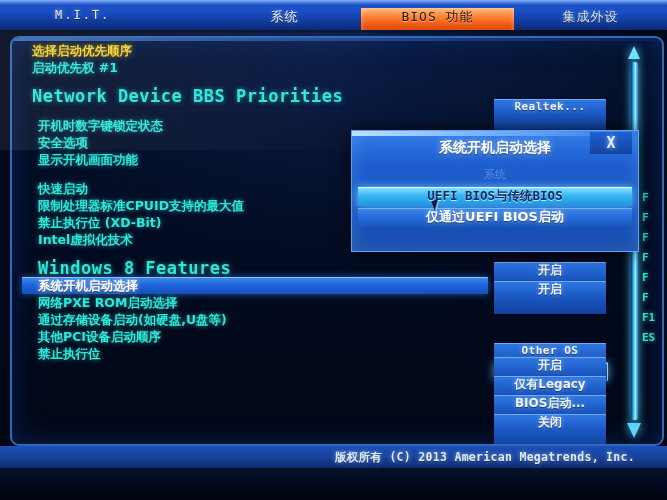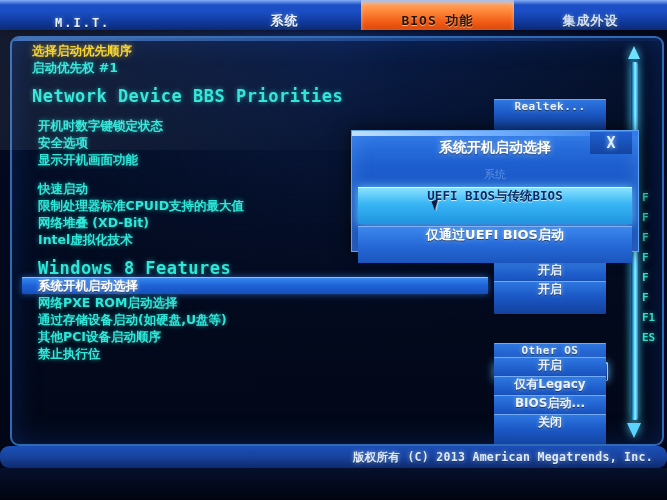--- a/index.html
+++ b/index.html
@@ -21,24 +21,25 @@
     display:flex;
     background:linear-gradient(180deg,#1b50c8 0%,#1b4ec4 38%,#103a9e 72%,#0b2a74 100%);
     box-shadow:0 2px 6px rgba(0,0,0,.6);
   }
   #tabbar::after{
     content:"";position:absolute;left:0;right:0;top:0;height:5px;
     background:linear-gradient(180deg,rgba(150,190,255,.85),rgba(60,120,230,0));
     pointer-events:none;
   }
   .tab{
-    flex:1;display:flex;align-items:flex-end;justify-content:center;
-    color:#e8f0ff;font-size:13px;font-weight:bold;letter-spacing:1px;
+    flex:1;display:flex;align-items:flex-start;justify-content:center;
+    color:#e8f0ff;font-size:13px;font-weight:normal;letter-spacing:1px;
     text-shadow:0 0 4px rgba(120,180,255,.8),0 1px 1px #000;
     position:relative;
+    margin-top:8px;
   }
   .tab.first{justify-content:flex-start;padding-left:55px;
     font-family:"DejaVu Sans Mono","Liberation Mono",monospace;font-size:12px;letter-spacing:2px;}
   .tab.active{
     background:linear-gradient(180deg,#ffb070 0%,#ff8a3d 35%,#f05a14 75%,#d8490c 100%);
     color:#2a1200;text-shadow:0 1px 0 rgba(255,210,160,.7);
     font-family:"DejaVu Sans Mono","Liberation Mono",monospace;
     box-shadow:inset 0 2px 4px rgba(255,220,180,.55);
   }
   .tab.partial{opacity:.92;}
@@ -131,21 +132,21 @@
     color:#dff0ff;font-size:15px;font-weight:bold;text-align:center;line-height:22px;
     font-family:"DejaVu Sans Mono","Liberation Mono",monospace;
     text-shadow:0 0 5px rgba(190,225,255,.9);
   }
   #dlgsub{
     position:absolute;left:0;right:0;top:36px;text-align:center;
     font-size:11px;color:rgba(140,185,250,.55);
   }
   #dlgopts{position:absolute;left:6px;top:56px;width:274px;}
   .opt{
-    height:37px;line-height:18px;text-align:center;margin-bottom:2px;
+    height:19px;line-height:18px;text-align:center;margin-bottom:2px;
     font-size:13px;font-weight:bold;color:#ffffff;
     background:linear-gradient(180deg,#3d89ee 0%,#2568d6 55%,#1b55bc 100%);
     box-shadow:inset 0 1px 0 rgba(180,215,255,.55);
     text-shadow:0 0 4px rgba(170,215,255,.8),0 1px 1px #06193f;
     white-space:nowrap;
   }
   .opt.hl{
     background:linear-gradient(180deg,#8fe4ff 0%,#39b6f5 45%,#1f93e0 100%);
     color:#0a2a66;text-shadow:0 1px 0 rgba(220,245,255,.85);
     box-shadow:inset 0 1px 0 rgba(235,250,255,.95),0 0 9px rgba(120,220,255,.8);
@@ -154,27 +155,26 @@
   #cursor{
     position:absolute;left:433px;top:200px;width:0;height:0;
     border-left:7px solid #0d1a3d;border-bottom:10px solid transparent;
     border-top:0;transform:rotate(-20deg);
     filter:drop-shadow(1px 1px 0 rgba(255,255,255,.6));
   }
   
   #footer{
     position:absolute;left:0;top:446px;width:667px;height:22px;
     display:flex;align-items:center;justify-content:flex-end;
-    padding-right:14px;box-sizing:border-box;
+    padding-right:32px;box-sizing:border-box;
     background:linear-gradient(180deg,#1c4fb8 0%,#18429c 50%,#0d2a6c 100%);
     color:#dfeaff;font-size:11.5px;font-weight:bold;
     font-family:"DejaVu Sans Mono","Liberation Mono",monospace;
     text-shadow:0 0 4px rgba(160,205,255,.8),0 1px 1px #00122f;
     letter-spacing:.3px;
-    border-radius:9px;
   }
   #belowfooter{position:absolute;left:0;top:468px;width:667px;height:32px;
     background:linear-gradient(180deg,#05102c,#01040f);}
   .glare{
     position:absolute;pointer-events:none;
     background:linear-gradient(100deg,rgba(255,255,255,.07),rgba(255,255,255,0) 60%);
   }
 </style>
 </head>
 <body>
@@ -203,21 +203,21 @@
       <div class="row indent0">启动优先权 #1</div>
       <div class="row spacer"></div>
       <div class="row mono indent0">Network Device BBS Priorities</div>
       <div class="row spacer"></div>
       <div class="row">开机时数字键锁定状态</div>
       <div class="row">安全选项</div>
       <div class="row">显示开机画面功能</div>
       <div class="row spacer"></div>
       <div class="row">快速启动</div>
       <div class="row">限制处理器标准CPUID支持的最大值</div>
-      <div class="row">网络堆叠 (XD-Bit)</div>
+      <div class="row">禁止执行位 (XD-Bit)</div>
       <div class="row">Intel虚拟化技术</div>
       <div class="row spacer"></div>
       <div class="row mono">Windows 8 Features</div>
       <div class="row sel">系统开机启动选择</div>
       <div class="row">网络PXE ROM启动选择</div>
       <div class="row">通过存储设备启动(如硬盘,U盘等)</div>
       <div class="row">其他PCI设备启动顺序</div>
       <div class="row">禁止执行位</div>
     </div>
 

